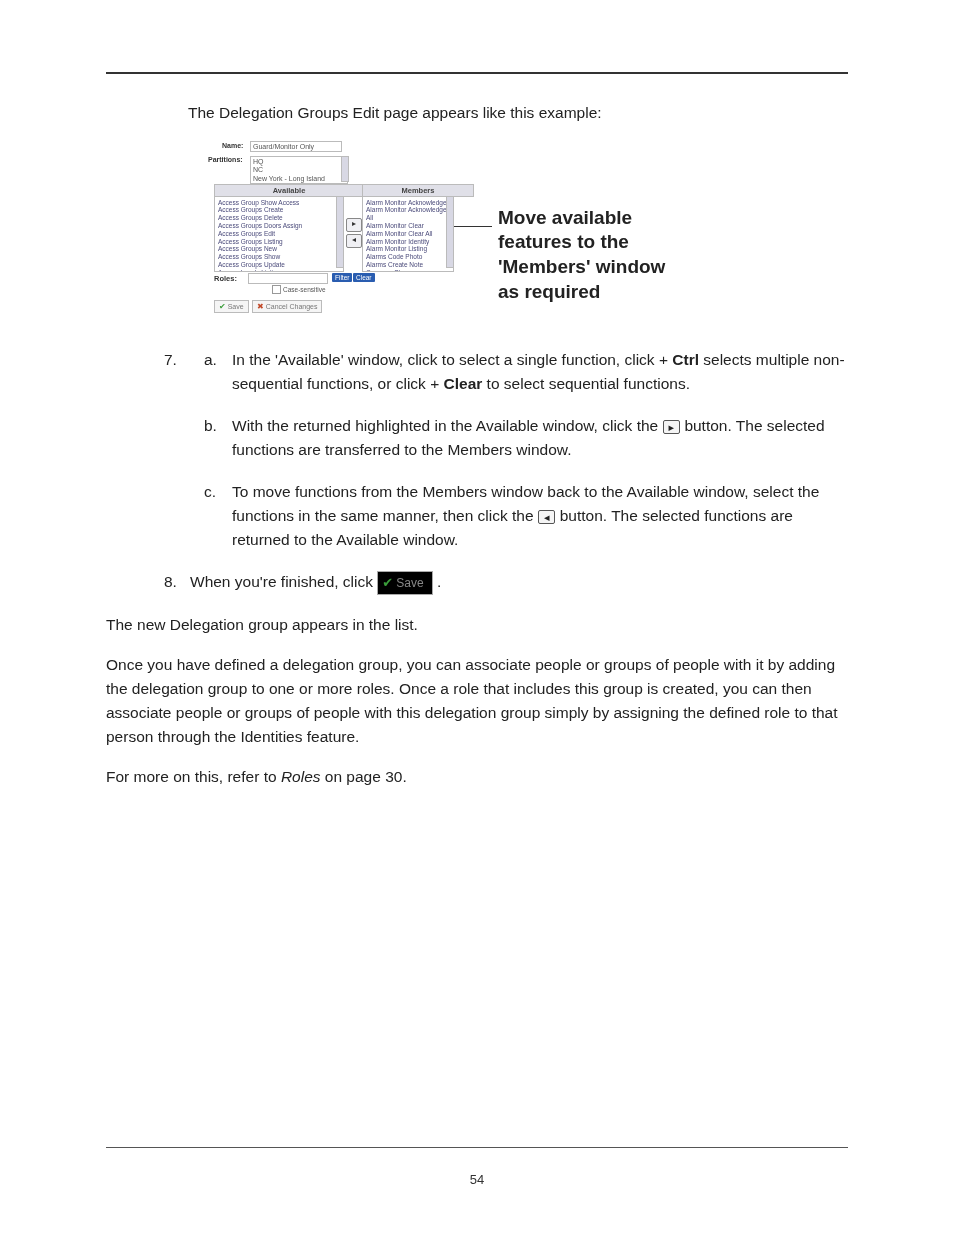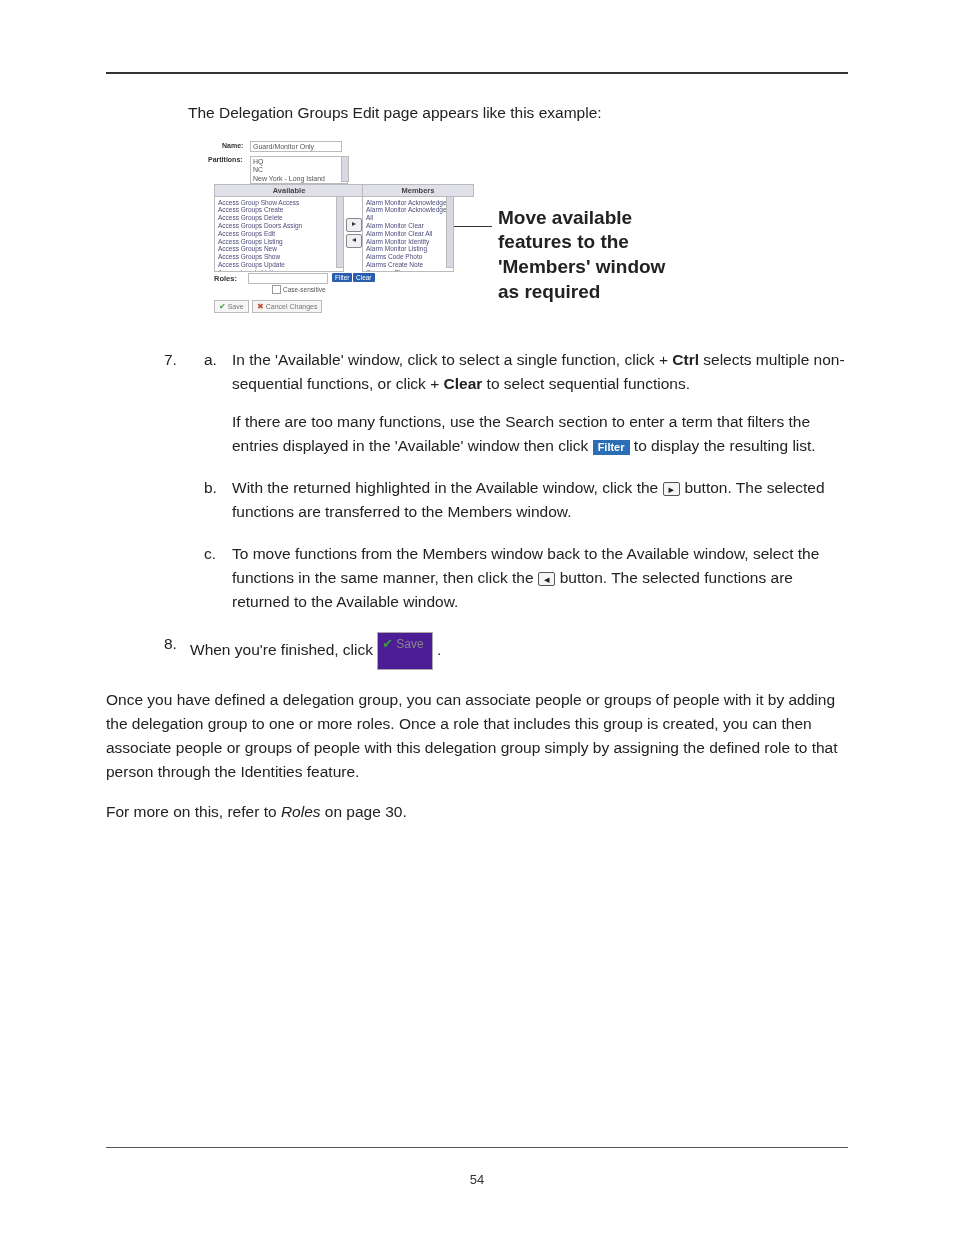--- a/index.html
+++ b/index.html
@@ -199,24 +199,24 @@
     background: #f5f5f5;
     font-size: 11px;
     padding: 0 5px;
     vertical-align: middle;
     border-radius: 2px;
     line-height: 1.1;
   }
   .inline-btn-save {
     display: inline-block;
     border: 1px solid #aaa;
-    background: #4c1d95;
+    background: #000000;
     font-size: 12px;
     color: #888;
-    padding: 1px 8px 15px 4px;
+    padding: 1px 8px 1px 4px;
     vertical-align: middle;
   }
   .inline-btn-save .chk { color: #3a9d3a; font-size: 13px; margin-right: 3px;}
   .bodytext {
     font-size: 15.5px;
     line-height: 1.55;
     margin: 0 0 16px 0;
   }
   .italic { font-style: italic; }
   .footer {
@@ -307,25 +307,20 @@
     <div class="callout-text" style="left:286px; top:64px;">Move available features to the 'Members' window as required</div>
   </div>
 
   <ol class="main">
     <li>
       <span class="num">7.</span>
       <ol class="sub">
         <li>
           <span class="let">a.</span>
           <span>In the 'Available' window, click to select a single function, click + </span><b>Ctrl</b><span> selects multiple non-sequential functions, or click + </span><b>Clear</b><span> to select sequential functions.</span>
-          <div class="para">
-            <span>If there are too many functions, use the Search section to enter a term that filters the entries displayed in the 'Available' window then click </span>
-            <span class="inline-btn-filter">Filter</span>
-            <span> to display the resulting list.</span>
-          </div>
         </li>
         <li>
           <span class="let">b.</span>
           <span>With the returned highlighted in the Available window, click the </span>
           <span class="inline-btn-arrow">▸</span>
           <span> button. The selected functions are transferred to the Members window.</span>
         </li>
         <li>
           <span class="let">c.</span>
           <span>To move functions from the Members window back to the Available window, select the functions in the same manner, then click the </span>
@@ -335,20 +330,21 @@
       </ol>
     </li>
     <li>
       <span class="num">8.</span>
       <span>When you're finished, click </span>
       <span class="inline-btn-save"><span class="chk">✔</span><span>Save</span></span>
       <span>.</span>
     </li>
   </ol>
 
+  <p class="bodytext">The new Delegation group appears in the list.</p>
   <p class="bodytext">Once you have defined a delegation group, you can associate people or groups of people with it by adding the delegation group to one or more roles. Once a role that includes this group is created, you can then associate people or groups of people with this delegation group simply by assigning the defined role to that person through the Identities feature.</p>
   <p class="bodytext">
     <span>For more on this, refer to </span><span class="italic">Roles</span><span> on page 30.</span>
   </p>
 
   <div class="footer">
     <span>54</span>
   </div>
 </div>
 

